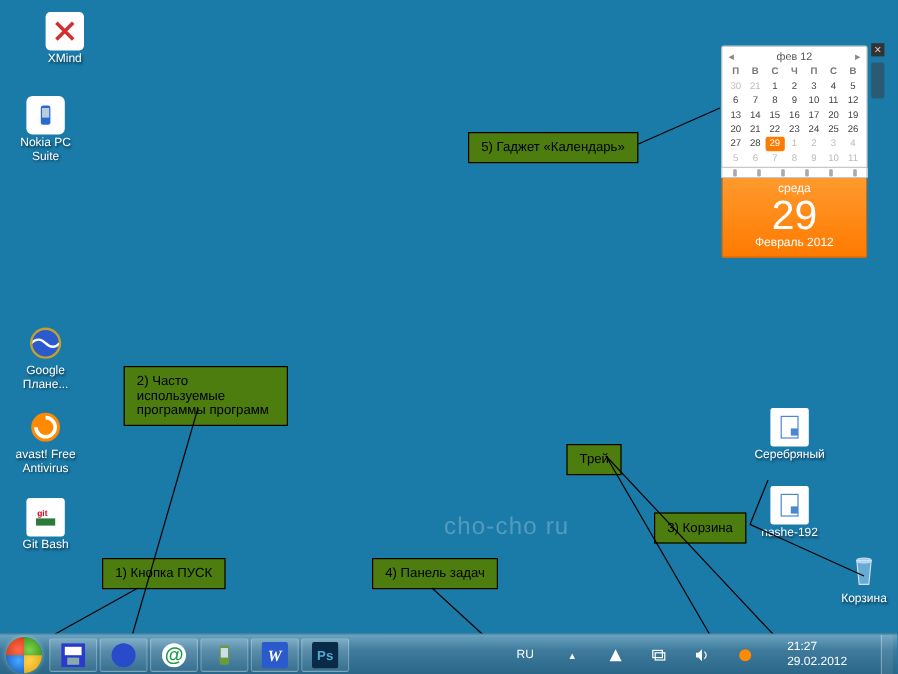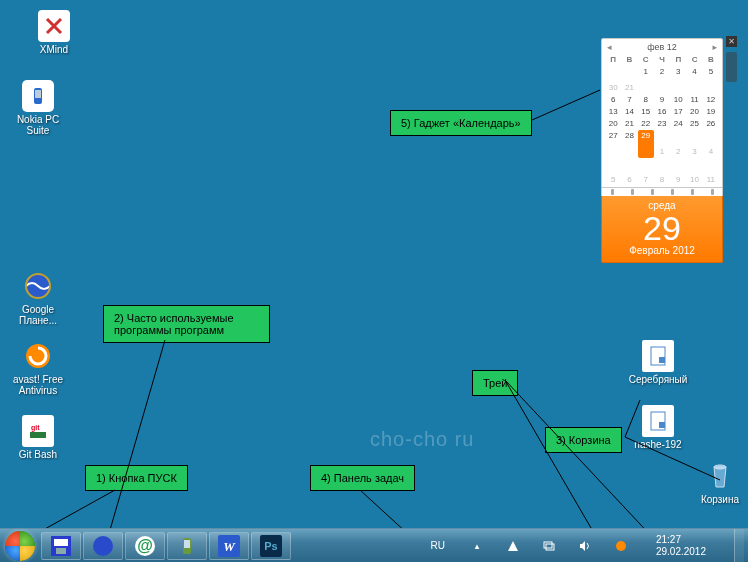--- a/index.html
+++ b/index.html
@@ -32,21 +32,21 @@
   .desktop-icon .lbl {
     font-size: 10px;
     line-height: 11px;
     color: #fff;
     text-shadow: 1px 1px 2px rgba(0,0,0,.6);
     word-wrap: break-word;
   }
   
   .callout {
     position: absolute;
-    background: #22c55e;
+    background: #4d7c0f;
     border: 1px solid #000;
     color: #000;
     font-size: 11px;
     padding: 6px 10px;
     white-space: pre-line;
   }
   
   svg.lines {
     position: absolute;
     top: 0; left: 0;
@@ -115,21 +115,21 @@
     grid-template-columns: repeat(7, 1fr);
     gap: 0;
   }
   .cal-grid span {
     text-align: center;
     font-size: 8px;
     line-height: 12px;
     color: #444;
   }
   .cal-grid .dow { color: #777; font-weight: bold; }
-  .cal-grid .other { color: #bbb; margin-top: 16px; }
+  .cal-grid .other { color: #bbb; }
   .cal-grid .today {
     background: #ff7a00;
     color: #fff;
     border-radius: 2px;
   }
   .cal-rings {
     height: 8px;
     background: #fff;
     border-left: 1px solid #c8c8c8;
     border-right: 1px solid #c8c8c8;
@@ -318,21 +318,21 @@
   <div class="ico">
       <svg width="28" height="30">
         <path d="M8 6 L20 6 L18 26 L10 26 Z" fill="rgba(180,220,255,.5)" stroke="#cde" stroke-width="1"></path>
         <ellipse cx="14" cy="6" rx="6" ry="2" fill="rgba(200,230,255,.7)" stroke="#cde"></ellipse>
       </svg>
     </div>
   <div class="lbl">Корзина</div>
 </div>
 
 <div class="callout" style="top:110px;left:390px">5) Гаджет «Календарь»</div>
-<div class="callout" style="top:305px;left:103px;width:167px">2) Часто используемые
+<div class="callout" style="top:305px;left:103px;width:137px">2) Часто используемые
 программы  программ</div>
 <div class="callout" style="top:370px;left:472px">Трей</div>
 <div class="callout" style="top:427px;left:545px">3) Корзина</div>
 <div class="callout" style="top:465px;left:85px">1) Кнопка ПУСК</div>
 <div class="callout" style="top:465px;left:310px">4) Панель задач</div>
 
 <svg class="lines">
   <g stroke="#000" stroke-width="1" fill="none">
     <line x1="532" y1="120" x2="600" y2="90"></line>
     <line x1="165" y1="340" x2="110" y2="530"></line>

